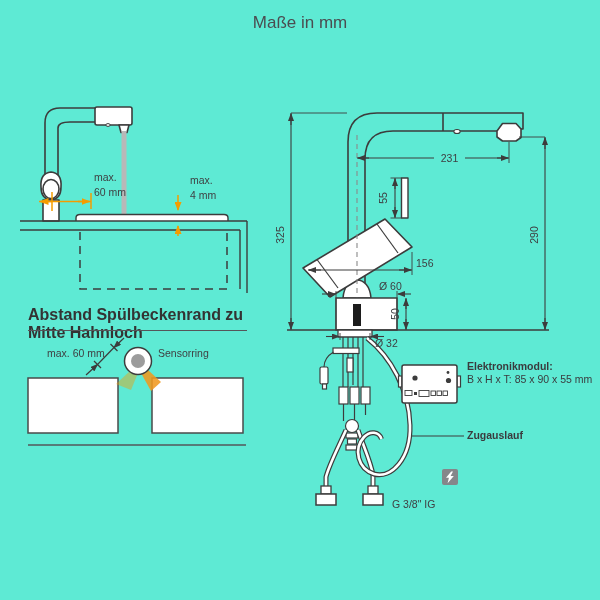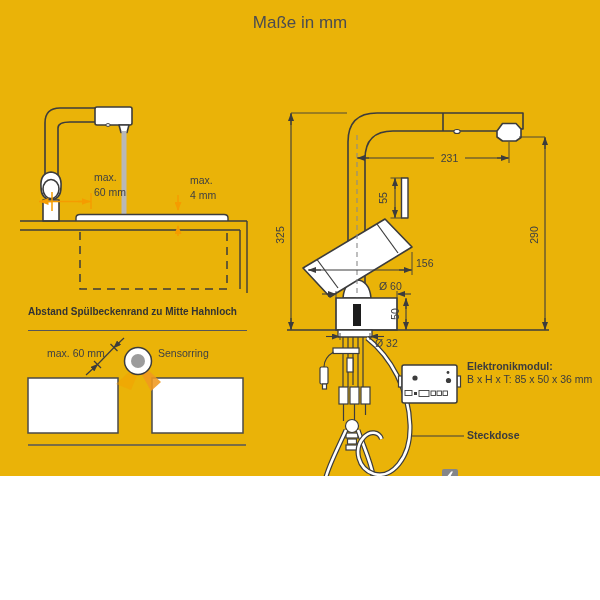--- a/index.html
+++ b/index.html
@@ -1,20 +1,20 @@
 <!DOCTYPE html>
 <html><head>
 <meta charset="utf-8">
 <style>
   html,body{margin:0;padding:0;background:#fff;}
-  #stage{position:relative;width:600px;height:476px;background:#eab308;overflow:hidden;
+  #stage{position:relative;width:600px;height:600px;background:#5eead4;overflow:hidden;
          font-family:"Liberation Sans",sans-serif;color:#3f4043;}
   .abs{position:absolute;}
   #title{top:13px;left:0;width:600px;text-align:center;font-size:17px;color:#4b4c50;}
-  #caption{left:28px;top:306px;width:230px;font-size:10px;font-weight:700;color:#333;}
+  #caption{left:28px;top:306px;width:230px;font-size:16px;font-weight:700;color:#333;}
   #divider{left:28px;top:330px;width:219px;border-top:1.6px solid #55565a;height:0;}
   .lbl{font-size:10.5px;line-height:13px;color:#3a3b3e;}
   .lbl .b{font-weight:700;}
   #module-label{left:467px;top:360px;width:128px;}
   #pullout-label{left:467px;top:429px;font-weight:700;}
   #power-label{left:467px;top:467px;width:120px;}
   #power-icon{left:442px;top:469px;width:16px;height:16px;background:#85868a;border-radius:2px;
               display:flex;align-items:center;justify-content:center;}
   svg text{font-family:"Liberation Sans",sans-serif;font-size:10.5px;fill:#3f4043;}
 </style>
@@ -212,24 +212,24 @@
     <text transform="translate(111.5 113) rotate(-90)" text-anchor="middle">55</text>
     <text x="141" y="181.5">156</text>
     <text x="104" y="204.5">Ø 60</text>
     <text transform="translate(123.5 229) rotate(-90)" text-anchor="middle">50</text>
     <text x="100" y="262">Ø 32</text>
     <text x="117" y="422.5">G 3/8" IG</text>
   </svg>
 
   <div id="module-label" class="abs lbl">
     <div class="b">Elektronikmodul:</div>
-    <div>B x H x T: 85 x 50 x 36 mm</div>
+    <div>B x H x T: 85 x 90 x 55 mm</div>
   </div>
 
-  <div id="pullout-label" class="abs lbl">Steckdose</div>
+  <div id="pullout-label" class="abs lbl">Zugauslauf</div>
 
   <div id="power-icon" class="abs">
     <svg width="12" height="13" viewBox="0 0 12 13">
       <polygon points="7.2,0.5 2,6.8 4.9,6.8 3.6,12.3 9.8,5 6.6,5 9,0.5" fill="#fff"></polygon>
     </svg>
   </div>
 
 </div>
 
 </body></html>

